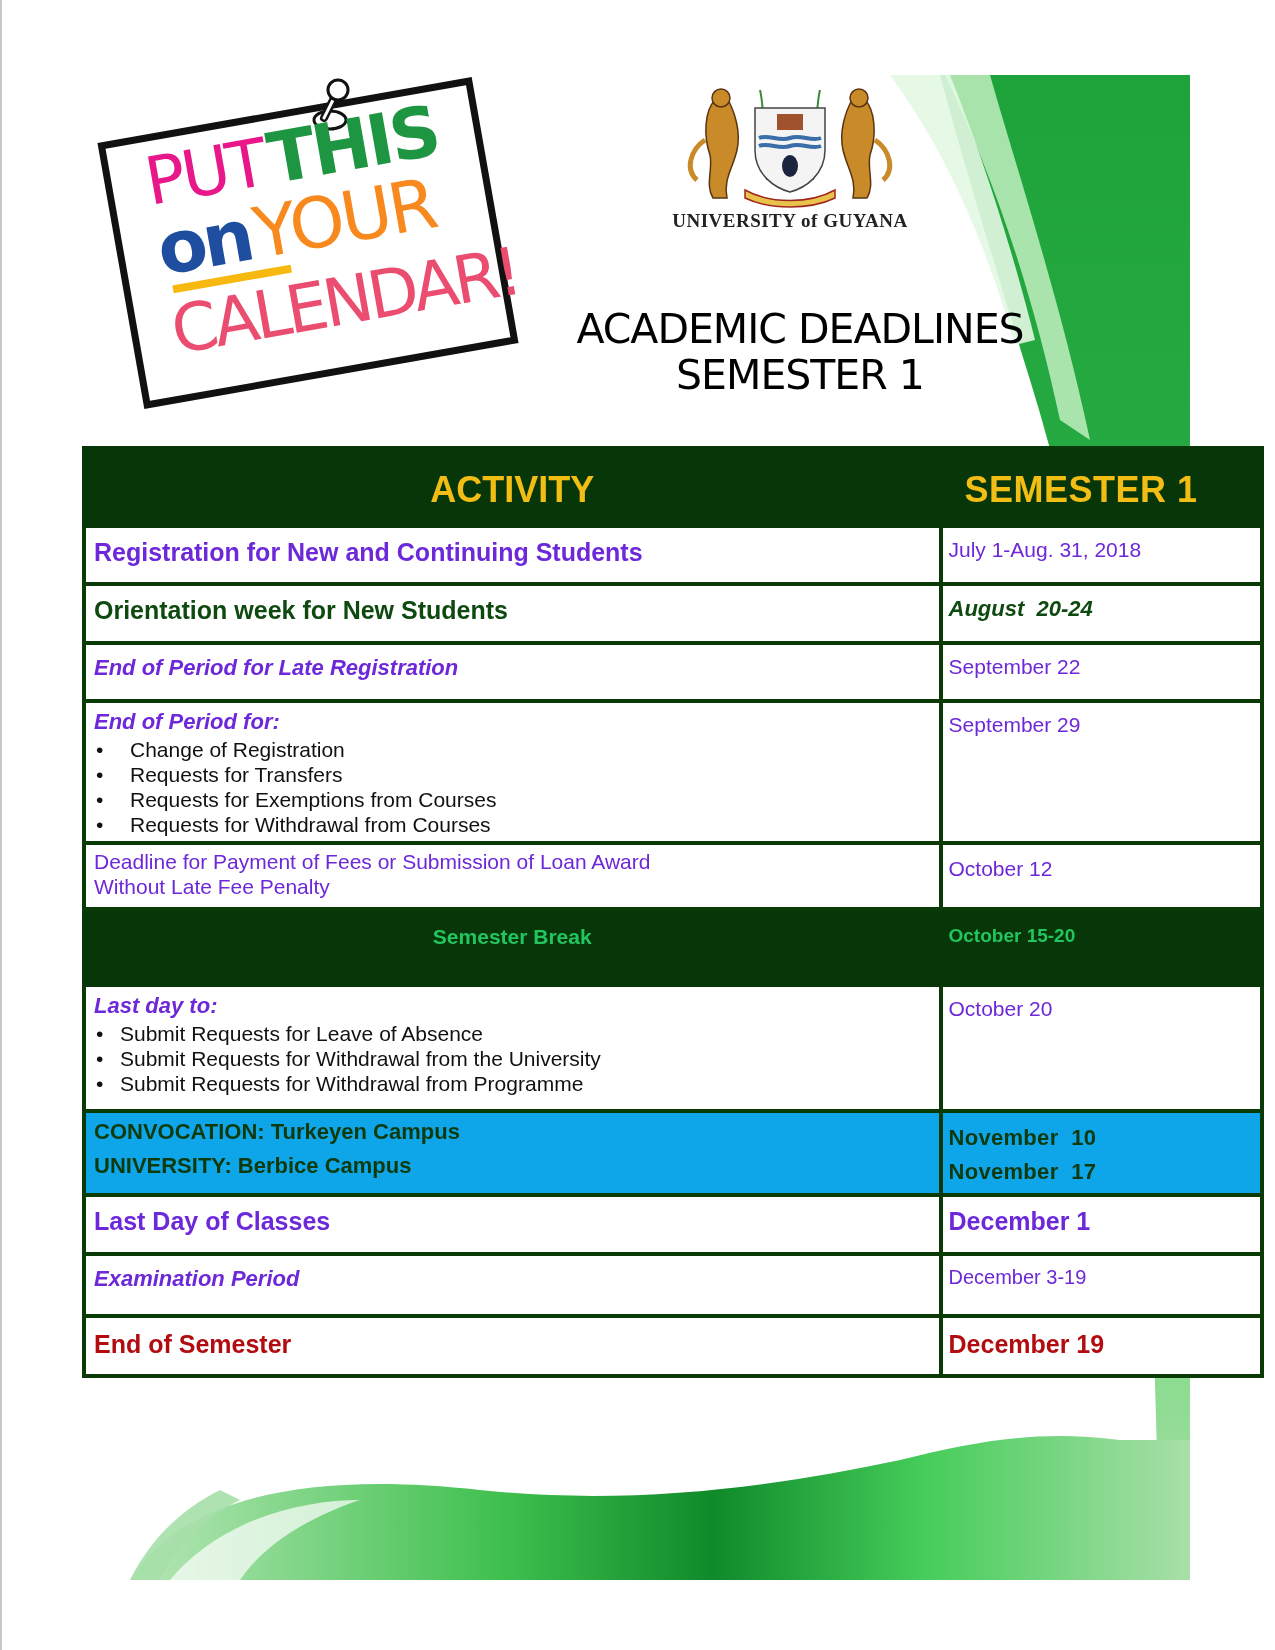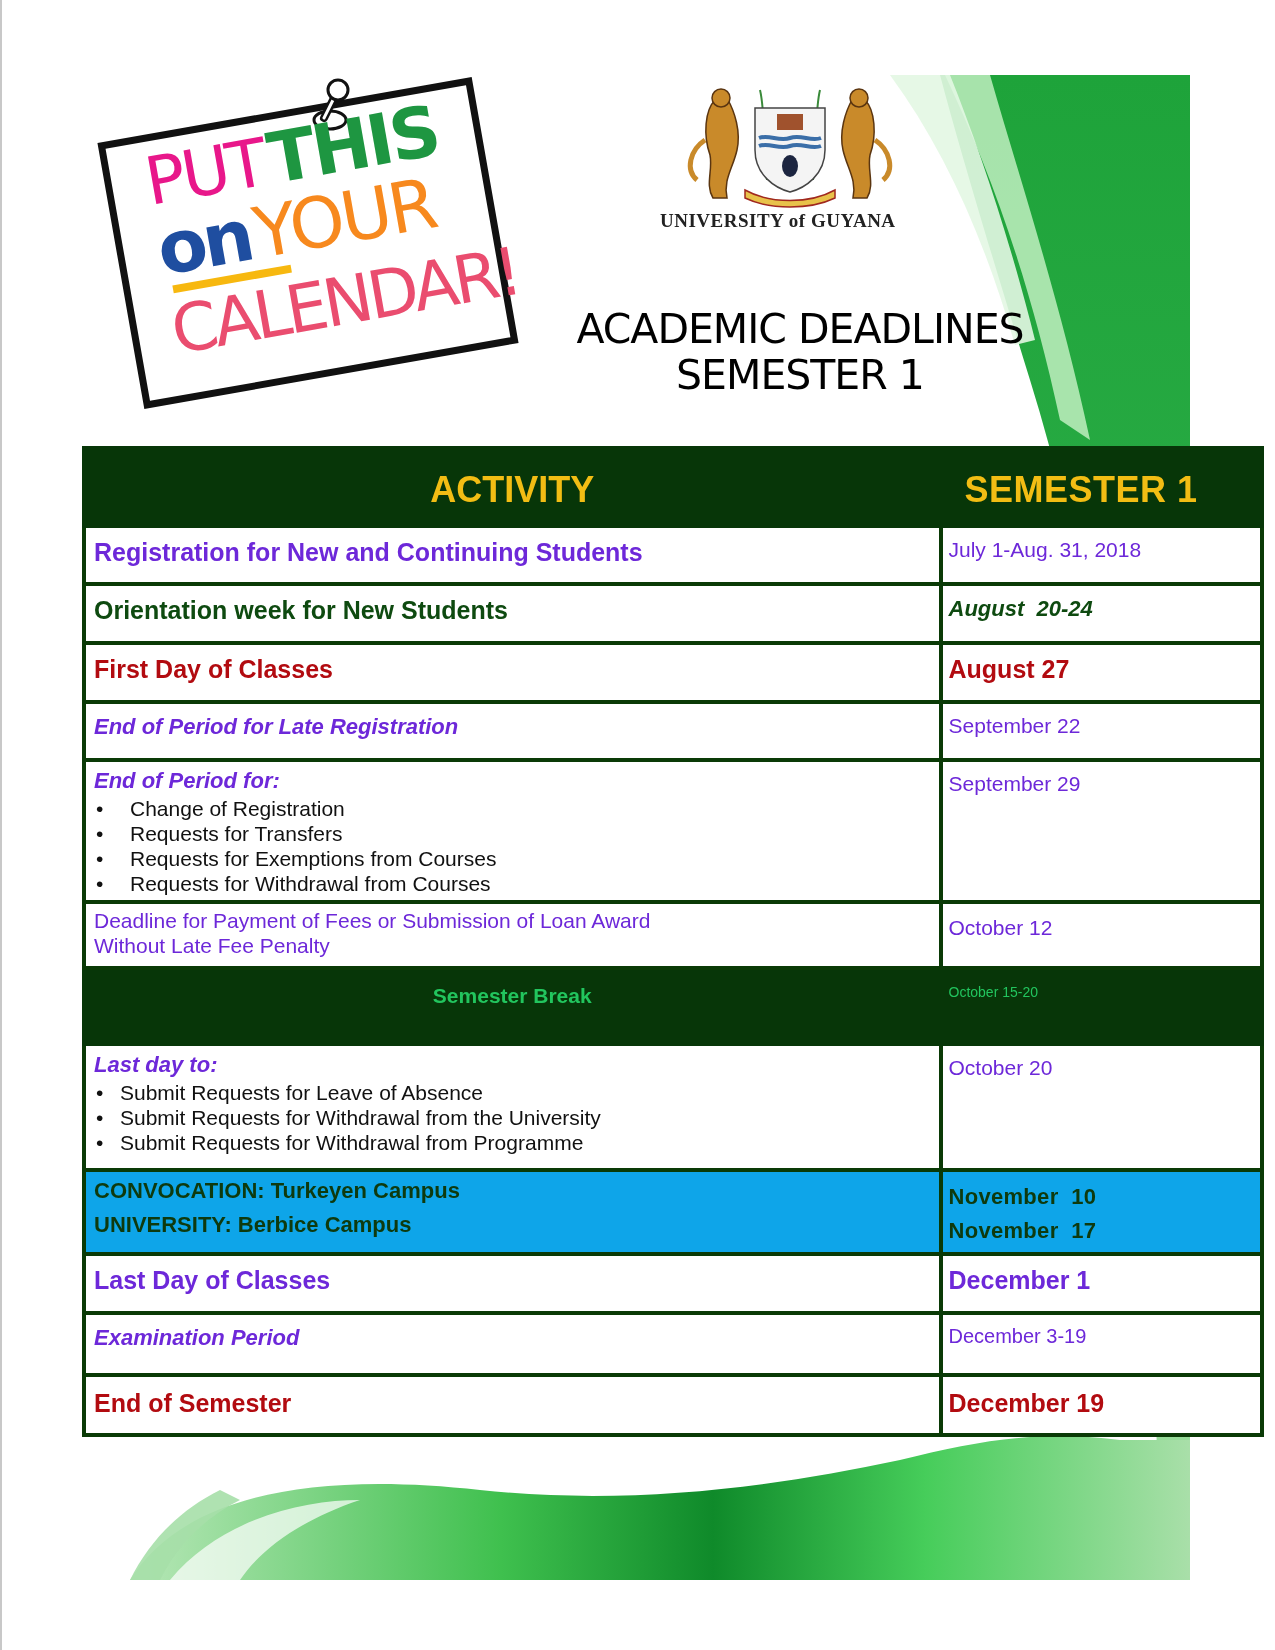--- a/index.html
+++ b/index.html
@@ -28,21 +28,21 @@
   .st-line { display: block; white-space: nowrap; }
   .st-put { color: #e8178a; font-size: 66px; letter-spacing: -3px; }
   .st-this { color: #1e9641; font-size: 70px; font-weight: bold; letter-spacing: -3px; }
   .st-on { color: #1f4ea0; font-size: 72px; font-weight: bold; letter-spacing: -4px; }
   .st-your { color: #f7891e; font-size: 70px; letter-spacing: -3px; }
   .st-cal { color: #ea4d6f; font-size: 66px; letter-spacing: -4px; }
   .st-underline { display: block; width: 120px; height: 8px; background: #f7b80f; margin: 2px 0 6px 8px; }
   .pin { position: absolute; left: 200px; top: -2px; width: 60px; height: 60px; }
 
   
-  .crest { position: absolute; left: 660px; top: 80px; width: 260px; height: 160px; z-index: 2; text-align: left; }
+  .crest { position: absolute; left: 660px; top: 80px; width: 260px; height: 160px; z-index: 2; text-align: center; }
   .crest-art { width: 230px; height: 128px; display: block; margin: 0 auto; }
   .crest-name {
     font-family: "Liberation Serif", "DejaVu Serif", serif; font-weight: bold;
     font-size: 19px; color: #222; letter-spacing: 0.5px; margin-top: 2px;
   }
 
   
   .title-block { position: absolute; left: 540px; top: 274px; width: 520px; text-align: center; z-index: 2; margin-top: 32px; }
   .title-1, .title-2 {
     display: block; font-family: "DejaVu Sans", sans-serif; font-size: 41px;
@@ -90,21 +90,21 @@
   .bullets { list-style: none; margin-top: 2px; }
   .bullets li { position: relative; font-size: 21px; color: #111; line-height: 25px; }
   .bullets li .dot { position: absolute; top: 0; }
   .bullets.wide li { padding-left: 36px; }
   .bullets.wide li .dot { left: 2px; }
   .bullets.tight li { padding-left: 26px; }
   .bullets.tight li .dot { left: 2px; }
 
   .break-row td { background: #073608; color: #22c55e; height: 76px; border-color: #073608; }
   .break-row td.b-a { text-align: center; font-size: 21px; font-weight: bold; padding-top: 14px; }
-  .break-row td.b-d { font-size: 14px; font-weight: normal; padding: 14px 6px 0 6px; }
+  .break-row td.b-d { font-size: 19px; font-weight: bold; padding: 14px 6px 0 6px; }
 
   .convo-row td { background: #0ea5e9; }
   .convo-line { display: block; font-size: 22px; font-weight: bold; color: #0e3a0e; line-height: 34px; }
   .convo-date { display: block; font-size: 22px; font-weight: bold; color: #0e3a0e; line-height: 34px; letter-spacing: 0.3px; }
 </style>
 </head>
 <body>
 
 <div class="page-edge"></div>
 
@@ -206,24 +206,20 @@
   <tr class="r-h58">
     <td class="cell-a"><span class="txt-lg black">Registration for New and Continuing Students</span></td>
     <td class="cell-d"><span class="txt-reg black">July 1-Aug. 31, 2018</span></td>
   </tr>
 
   <tr class="r-h60">
     <td class="cell-a"><span class="txt-lg green">Orientation week for New Students</span></td>
     <td class="cell-d"><span class="txt-md green" style="white-space:pre">August  20-24</span></td>
   </tr>
 
-  <tr class="r-h60">
-    <td class="cell-a"><span class="txt-lg red">First Day of Classes</span></td>
-    <td class="cell-d"><span class="txt-lg red">August 27</span></td>
-  </tr>
 
   <tr class="r-h58">
     <td class="cell-a"><span class="txt-md black">End of Period for Late Registration</span></td>
     <td class="cell-d"><span class="txt-reg black">September 22</span></td>
   </tr>
 
   <tr>
     <td class="cell-a" style="height:142px; padding-top:6px;">
       <span class="txt-md black">End of Period for:</span>
       <ul class="bullets wide">

